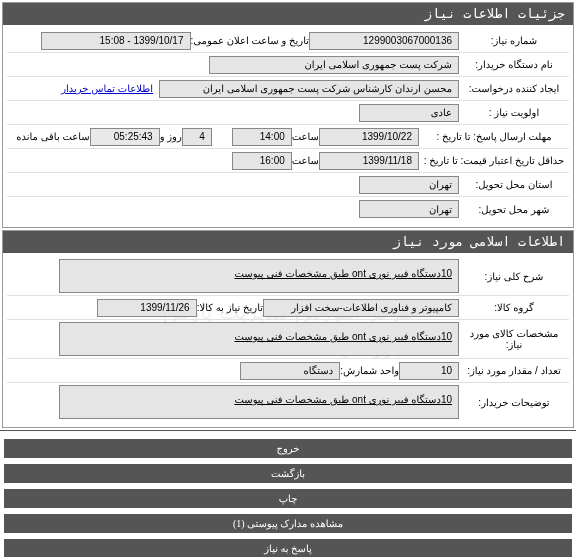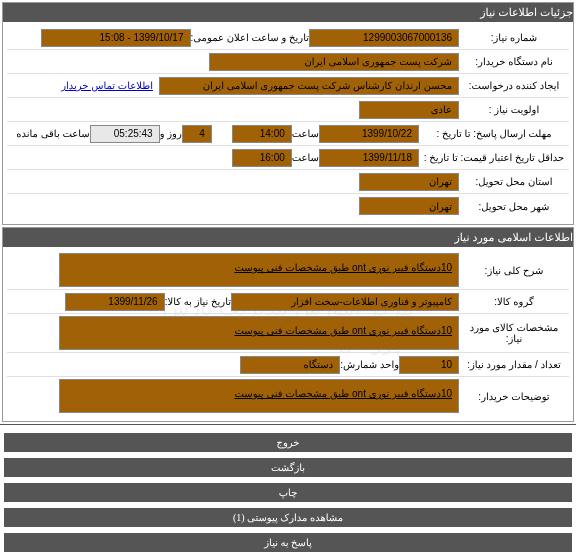--- a/index.html
+++ b/index.html
@@ -10,23 +10,24 @@
   direction: rtl;
   width: 576px;
 }
 .panel {
   border: 1px solid #999;
   margin: 2px;
 }
 .panel-header {
   background: #555;
   color: #fff;
-  padding: 3px 0;
-  font-size: 11px;
+  padding: 3px 8px;
+  font-size: 13px;
   font-weight: normal;
+  font-family: Liberation Mono, monospace;
 }
 .panel-body {
   padding: 4px;
 }
 .row {
   display: flex;
   align-items: center;
   margin: 2px 0;
   min-height: 22px;
   border-bottom: 1px solid #e0e0e0;
@@ -34,21 +35,21 @@
 }
 .row:last-child { border-bottom: none; }
 .label {
   width: 110px;
   padding: 0 4px;
   text-align: center;
   font-size: 10px;
 }
 .field {
   border: 1px solid #888;
-  background: #a16207;
+  background: #e5e5e5;
   padding: 2px 6px;
   font-size: 10px;
   min-height: 18px;
   display: inline-flex;
   align-items: center;
   text-align: right;
 }
 .field-w1 { width: 150px; }
 .field-w2 { width: 250px; }
 .field-w3 { width: 300px; }
@@ -170,21 +171,21 @@
   <div class="watermark">ﻣﺮﮐﺰ ﺁﻣﻮﺯﺵ ﻣﺪﯾﺮﯾﺖ ﭘﺎﺭﺱ ﭘﮋﻭﻫﺎﻥ
 ۰۲۱-۸۸۲۴۹۶۷۰-۵</div>
   <div class="panel-header">اطلاعات اسلامی مورد نیاز</div>
   <div class="panel-body">
     <div class="row">
       <div class="label">شرح کلی نیاز:</div>
       <div class="field field-w4 multiline">10دستگاه فیبر نوری ont طبق مشخصات فنی پیوست</div>
     </div>
     <div class="row">
       <div class="label">گروه کالا:</div>
-      <div class="field" style="width:228px">کامپیوتر و فناوری اطلاعات-سخت افزار</div>
+      <div class="field" style="width:196px">کامپیوتر و فناوری اطلاعات-سخت افزار</div>
       <div class="sub-label">تاریخ نیاز به کالا:</div>
       <div class="field field-w5">1399/11/26</div>
     </div>
     <div class="row">
       <div class="label">مشخصات کالای مورد نیاز:</div>
       <div class="field field-w4 multiline">10دستگاه فیبر نوری ont طبق مشخصات فنی پیوست</div>
     </div>
     <div class="row">
       <div class="label">تعداد / مقدار مورد نیاز:</div>
       <div class="field field-sm">10</div>

